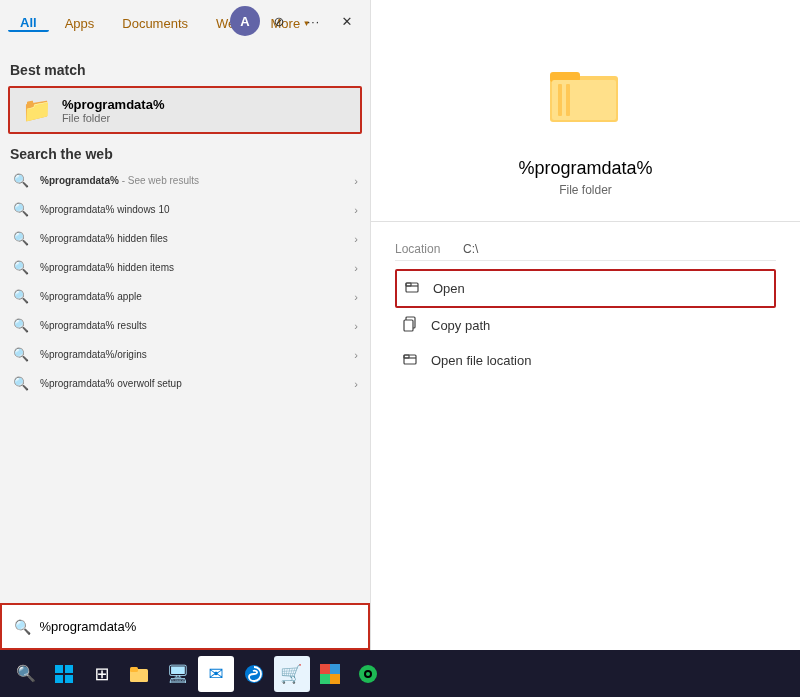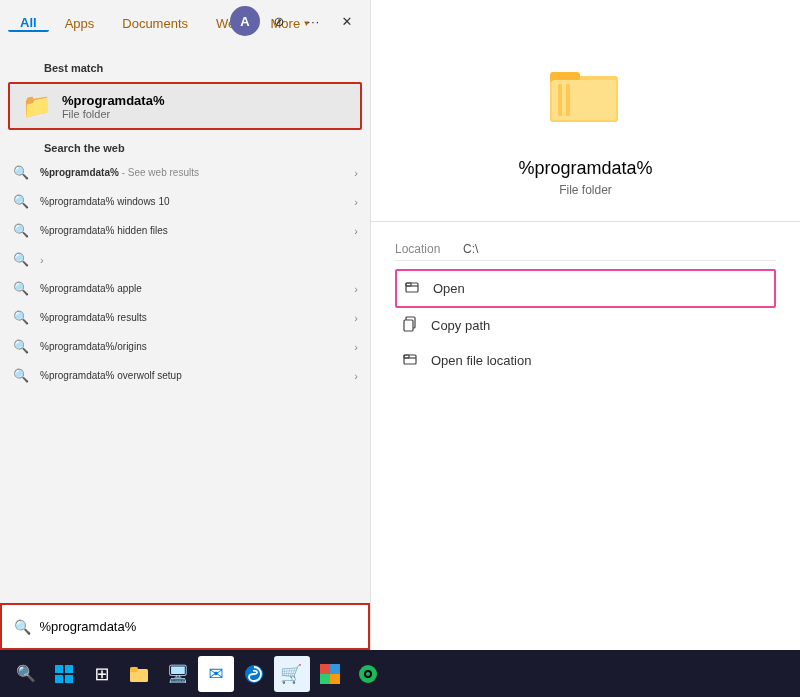--- a/index.html
+++ b/index.html
@@ -95,25 +95,24 @@
 
     
     .content {
       flex: 1;
       overflow-y: auto;
       padding: 8px 0;
     }
 
     
     .section-label {
-      font-size: 11px;
+      font-size: 14px;
       font-weight: 600;
       color: #333;
       padding: 8px 10px 4px;
-      margin-left: 34px;
     }
 
     
     .best-match-item {
       display: flex;
       align-items: center;
       padding: 8px 12px;
       margin: 4px 8px;
       background: #e8e8e8;
       border: 2px solid #c42b1c;
@@ -260,21 +259,21 @@
 
     .detail-action-item {
       display: flex;
       align-items: center;
       gap: 10px;
       padding: 8px 6px;
       cursor: pointer;
       border-radius: 2px;
     }
     .detail-action-item.highlighted {
-      border: 2px solid #ec4899;
+      border: 2px solid #b91c1c;
       background: #fff;
     }
     .detail-action-icon {
       font-size: 14px;
       color: #444;
       width: 20px;
       text-align: center;
     }
     .detail-action-text {
       font-size: 13px;
@@ -371,20 +370,21 @@
       <span class="search-item-text">%programdata% windows 10</span>
       <span class="arrow-right">›</span>
     </div>
     <div class="search-item">
       <span class="search-icon-small">🔍</span>
       <span class="search-item-text">%programdata% hidden files</span>
       <span class="arrow-right">›</span>
     </div>
     <div class="search-item">
       <span class="search-icon-small">🔍</span>
+      <span class="search-item-text">%programdata% hidden items</span>
       <span class="arrow-right">›</span>
     </div>
     <div class="search-item">
       <span class="search-icon-small">🔍</span>
       <span class="search-item-text">%programdata% apple</span>
       <span class="arrow-right">›</span>
     </div>
     <div class="search-item">
       <span class="search-icon-small">🔍</span>
       <span class="search-item-text">%programdata% results</span>

